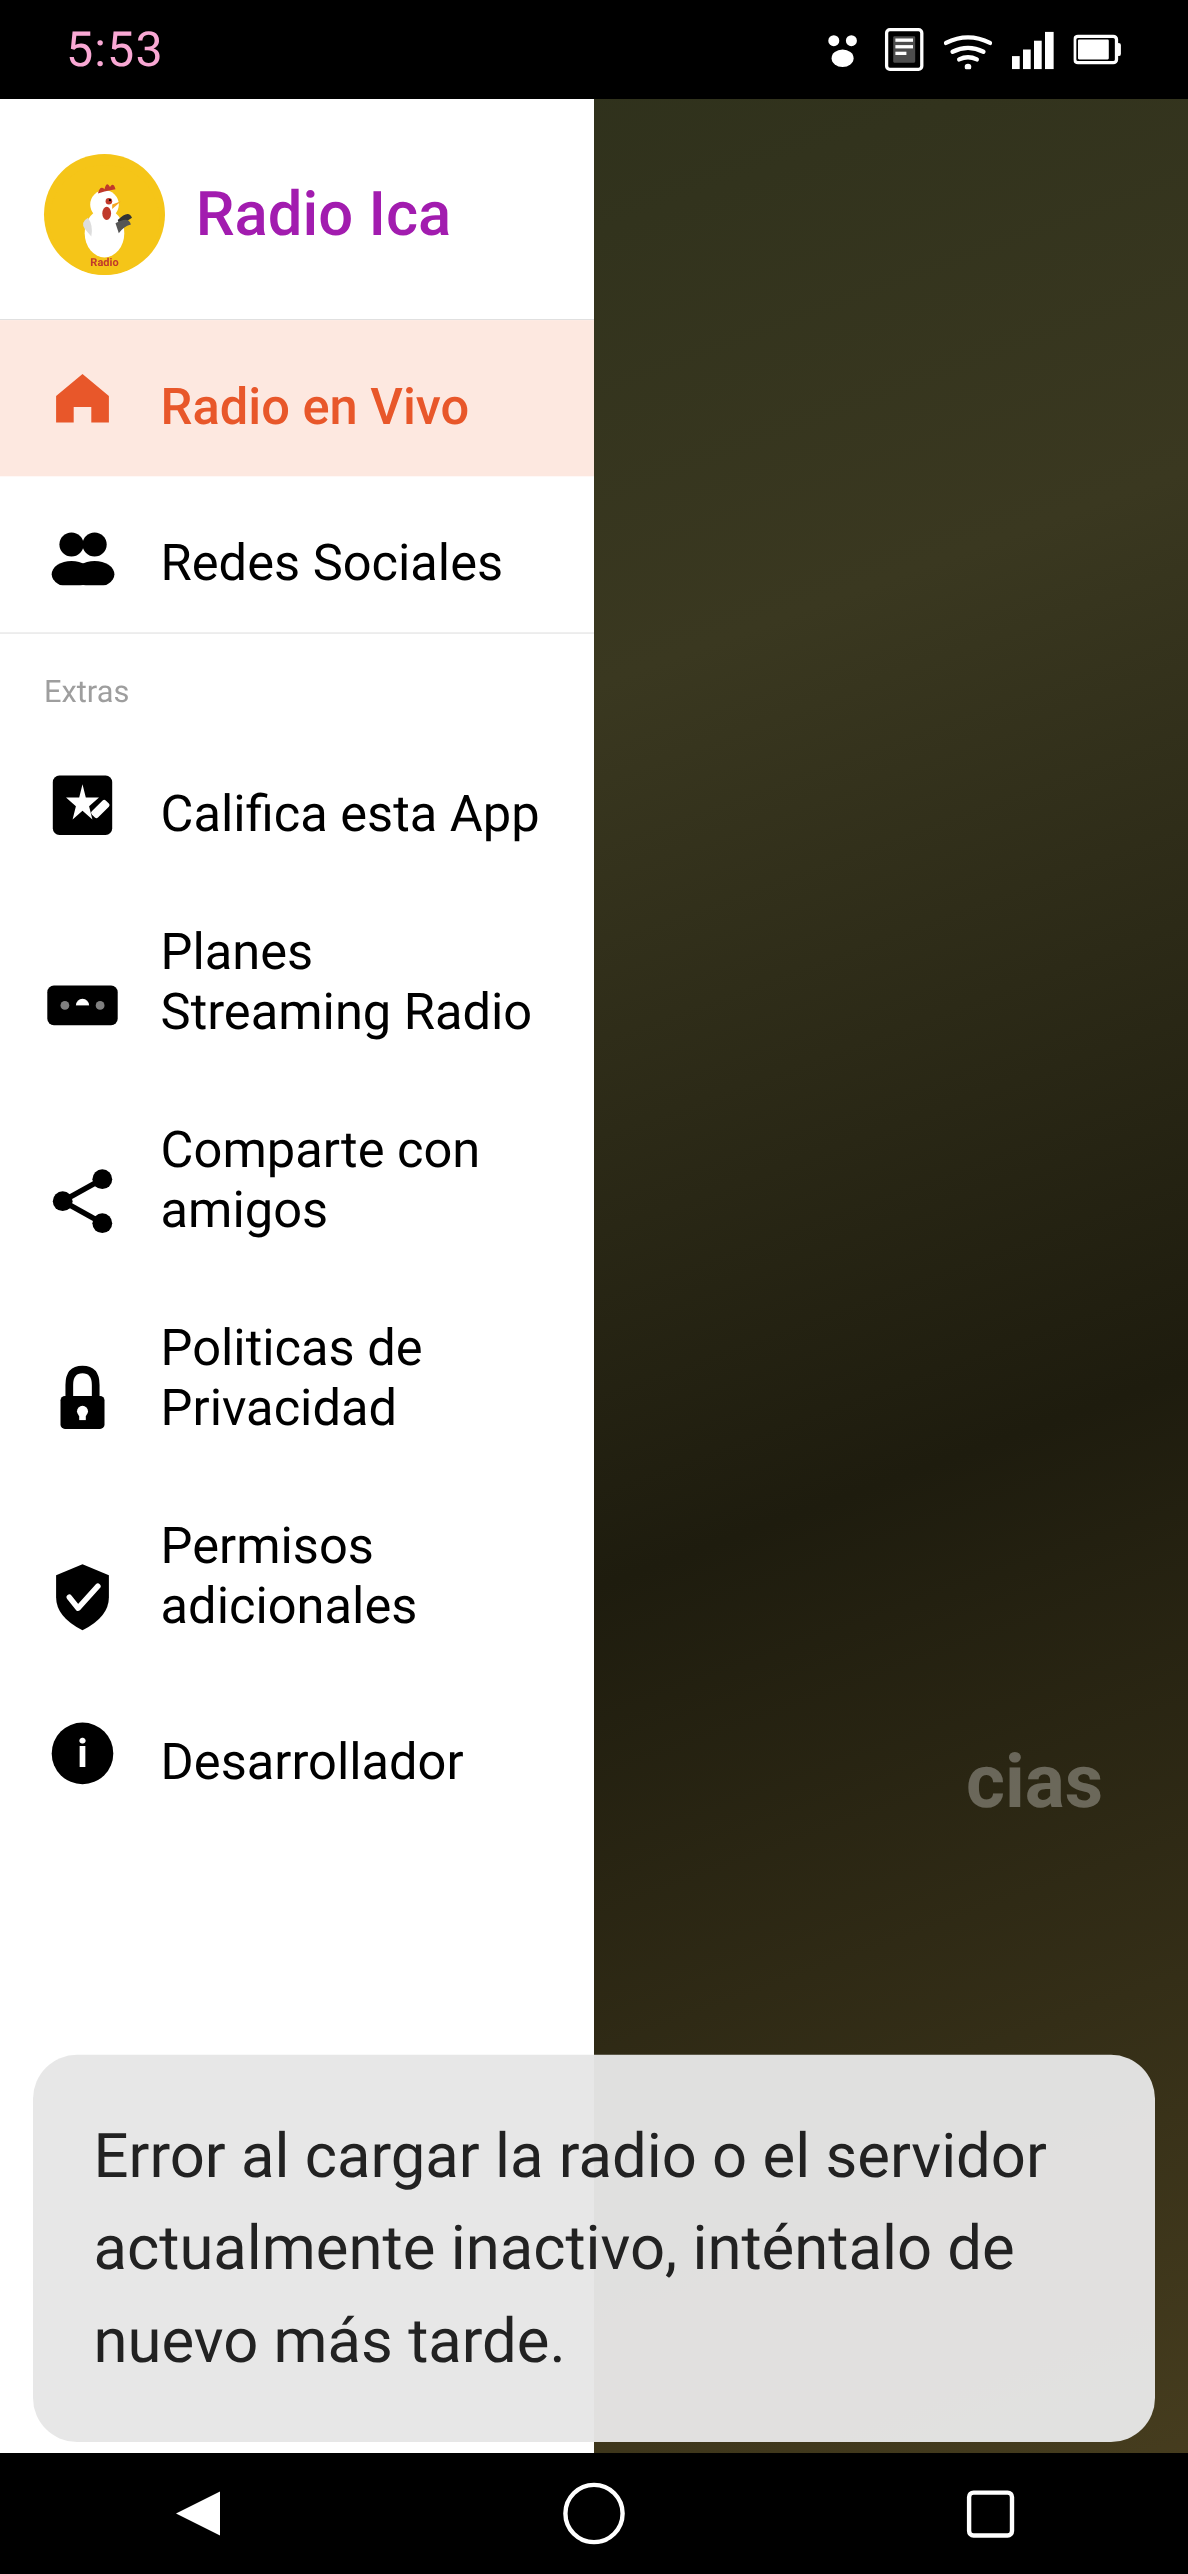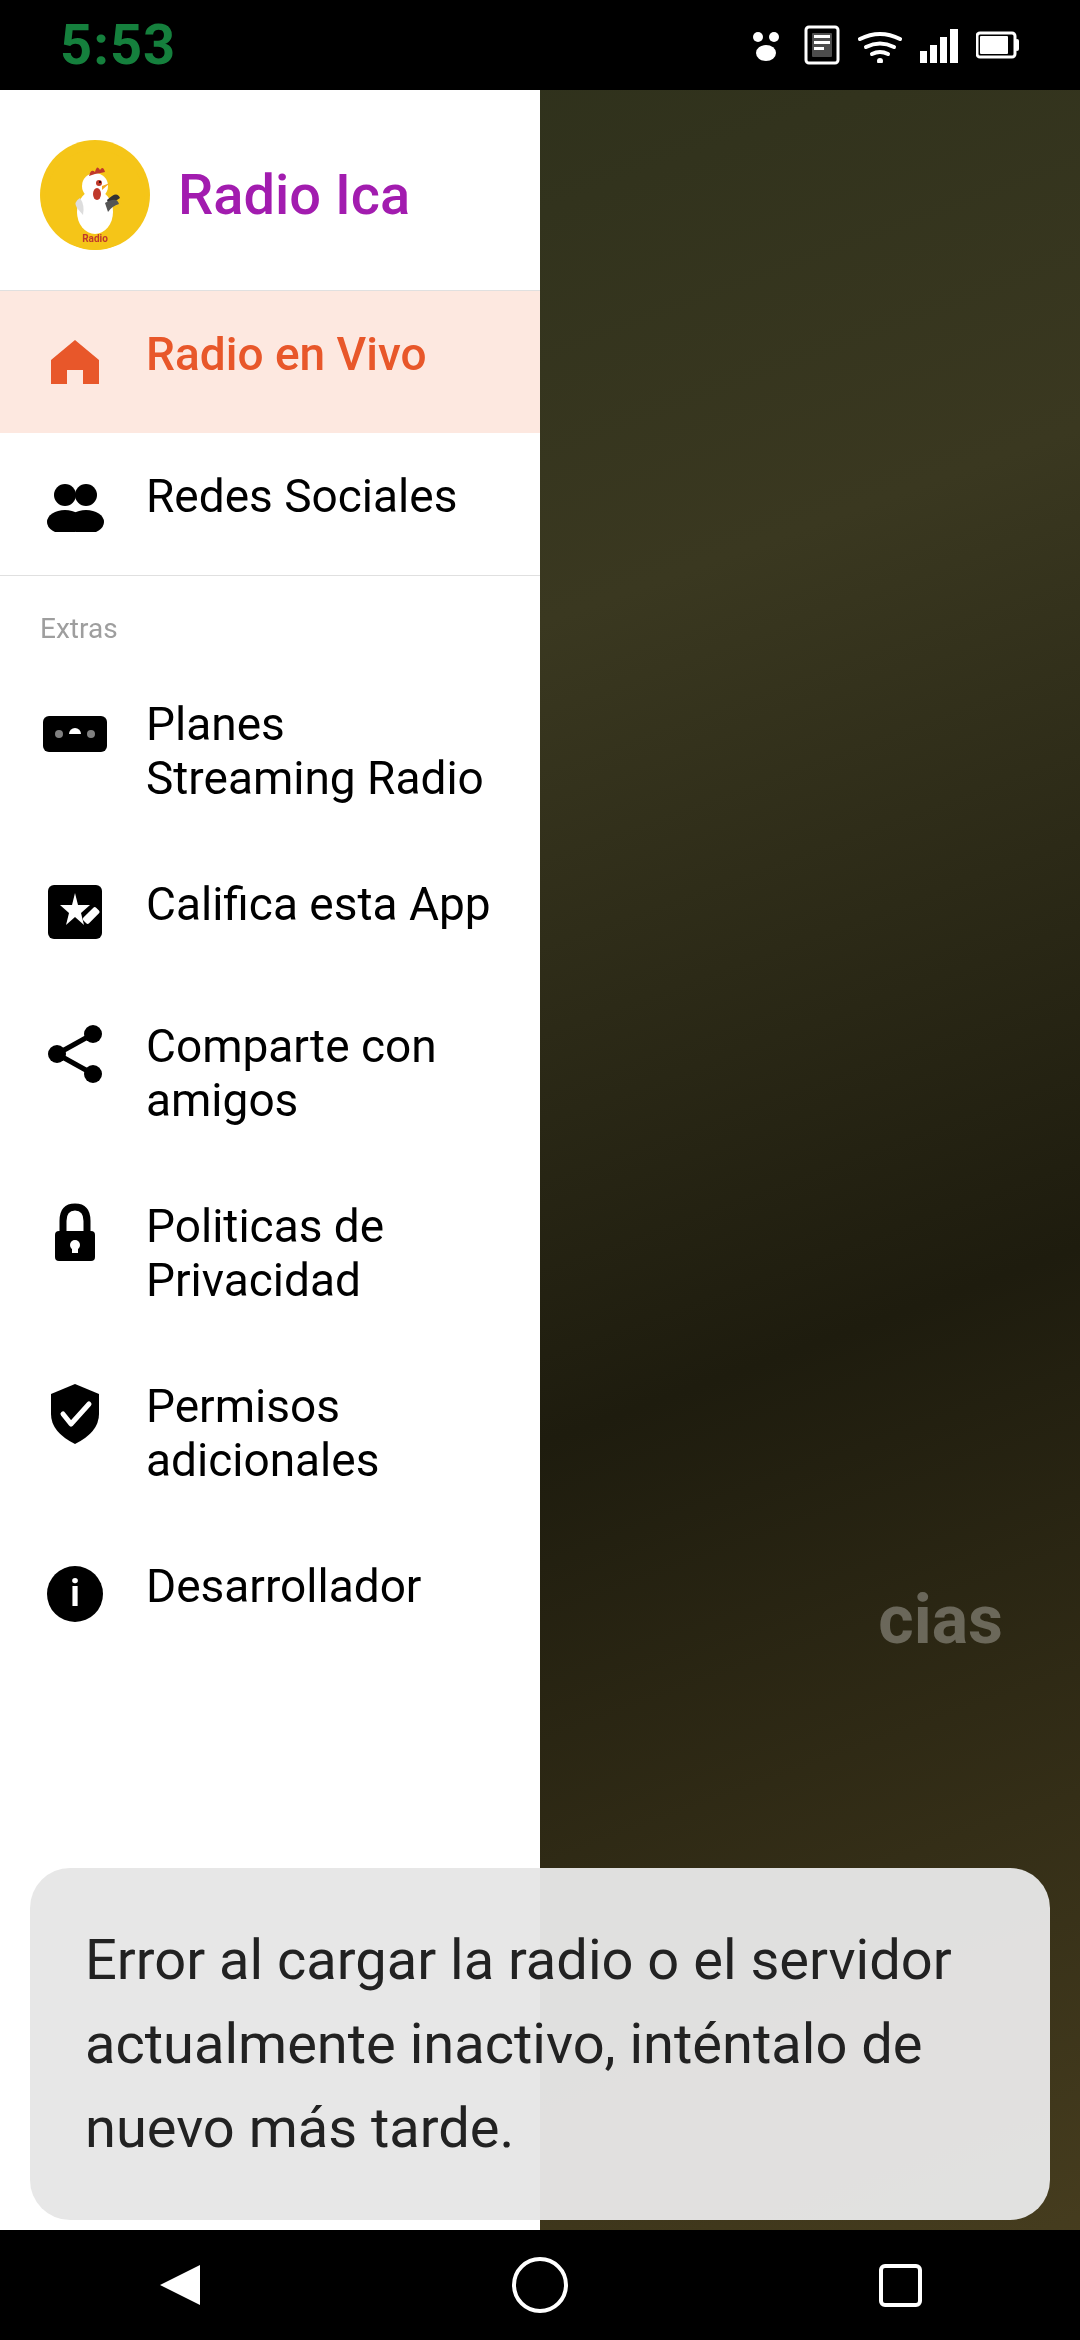--- a/index.html
+++ b/index.html
@@ -49,23 +49,23 @@
       height: 90px;
       background: #000;
       display: flex;
       align-items: center;
       justify-content: space-between;
       padding: 0 60px;
       z-index: 100;
     }
 
     .status-time {
-      color: #15803d;
-      font-size: 56px;
-      font-weight: 700;
+      color: #f9a8d4;
+      font-size: 44px;
+      font-weight: 400;
       letter-spacing: 1px;
     }
 
     .status-icons {
       display: flex;
       align-items: center;
       gap: 18px;
     }
 
     .status-icon {
@@ -128,21 +128,21 @@
 
     .divider {
       height: 1px;
       background: #e0e0e0;
       margin: 0 0;
     }
 
     
     .nav-item {
       display: flex;
-      align-items: flex-start;
+      align-items: flex-end;
       padding: 36px 40px;
       gap: 36px;
       cursor: pointer;
     }
 
     .nav-item.active {
       background: #fde8e0;
     }
 
     .nav-icon {
@@ -335,45 +335,45 @@
       </div>
       <span class="nav-label">Redes Sociales</span>
     </div>
 
     <div class="divider-section"></div>
 
     <div class="section-label">Extras</div>
 
     <div class="nav-item">
       <div class="nav-icon">
+        <svg width="62" height="62" viewBox="0 0 62 62" fill="#000">
+          <rect x="4" y="4" width="54" height="54" rx="6" fill="#000"></rect>
+          <path d="M31 12 L28 24 L16 24 L25 32 L22 44 L31 36 L40 44 L37 32 L46 24 L34 24 Z" fill="white"></path>
+
+          <rect x="38" y="38" width="18" height="8" rx="2" fill="white" transform="rotate(-45 38 38)"></rect>
+        </svg>
+      </div>
+      <span class="nav-label">Califica esta App</span>
+    </div>
+
+    <div class="nav-item">
+      <div class="nav-icon">
         <svg width="68" height="52" viewBox="0 0 68 52" fill="#000">
           <rect x="2" y="10" width="64" height="36" rx="6"></rect>
           <circle cx="34" cy="28" r="6" fill="white"></circle>
           <rect x="26" y="28" width="16" height="6" rx="0" fill="#000"></rect>
           <circle cx="18" cy="28" r="4" fill="white" opacity="0.5"></circle>
           <circle cx="50" cy="28" r="4" fill="white" opacity="0.5"></circle>
         </svg>
       </div>
       <span class="nav-label">Planes Streaming Radio</span>
     </div>
 
     <div class="nav-item">
       <div class="nav-icon">
-        <svg width="62" height="62" viewBox="0 0 62 62" fill="#000">
-          <rect x="4" y="4" width="54" height="54" rx="6" fill="#000"></rect>
-          <path d="M31 12 L28 24 L16 24 L25 32 L22 44 L31 36 L40 44 L37 32 L46 24 L34 24 Z" fill="white"></path>
-
-          <rect x="38" y="38" width="18" height="8" rx="2" fill="white" transform="rotate(-45 38 38)"></rect>
-        </svg>
-      </div>
-      <span class="nav-label">Califica esta App</span>
-    </div>
-
-    <div class="nav-item">
-      <div class="nav-icon">
         <svg width="60" height="60" viewBox="0 0 60 60" fill="#000">
           <circle cx="48" cy="10" r="9"></circle>
           <circle cx="12" cy="30" r="9"></circle>
           <circle cx="48" cy="50" r="9"></circle>
           <line x1="12" y1="30" x2="48" y2="10" stroke="#000" stroke-width="5"></line>
           <line x1="12" y1="30" x2="48" y2="50" stroke="#000" stroke-width="5"></line>
         </svg>
       </div>
       <span class="nav-label">Comparte con amigos</span>
     </div>

